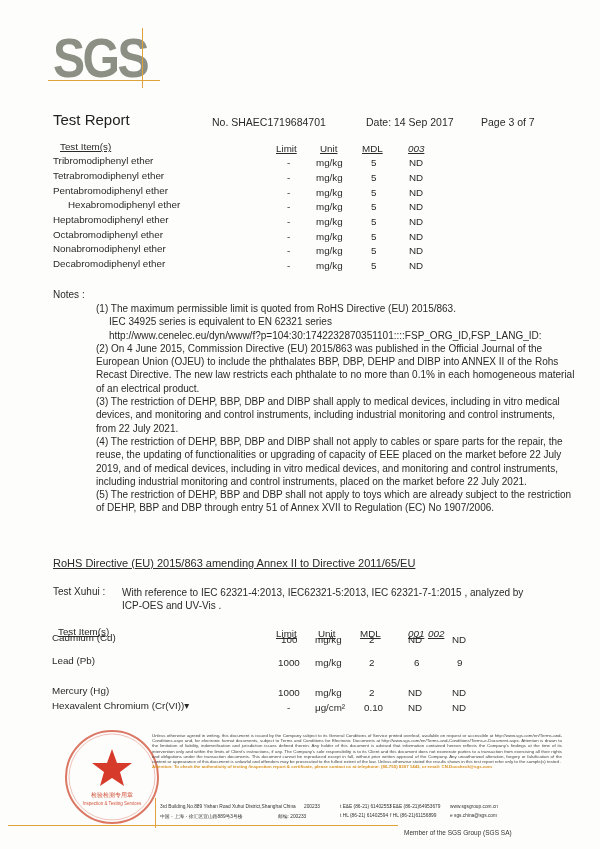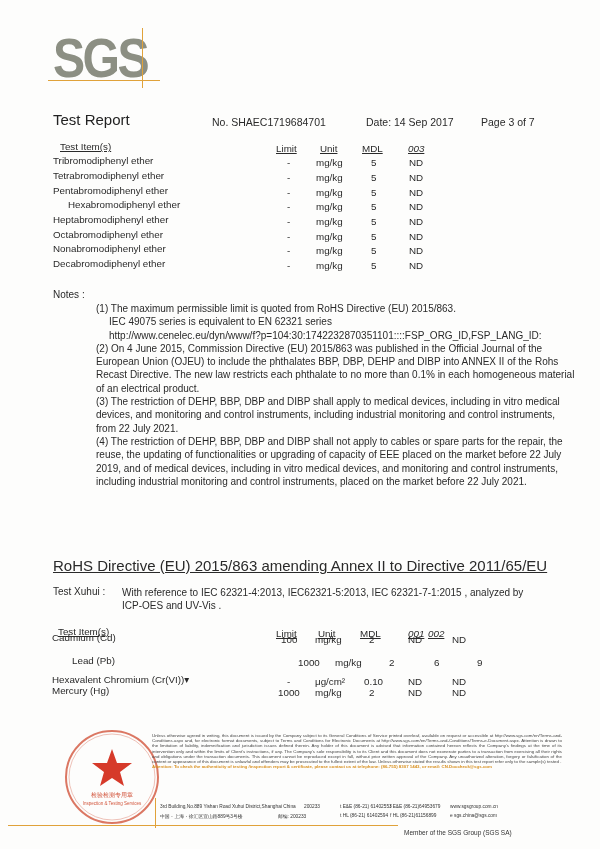--- a/index.html
+++ b/index.html
@@ -26,21 +26,21 @@
     .th.it { font-style: italic; text-align: right; }
     .row { position: absolute; left: 0; height: 14px; }
     .cell { position: absolute; white-space: nowrap; }
 
     
     .notes-label { left: 53px; top: 289px; font-size: 10px; }
     .notes { left: 96px; top: 302px; width: 480px; font-size: 10px; line-height: 13.3px; color: #2a2a2a; }
     .note { margin-bottom: 0; }
     .indent { padding-left: 13px; }
 
-    .section-title { left: 53px; top: 557px; font-size: 15px; text-decoration: underline; }
+    .section-title { left: 53px; top: 557px; font-size: 11px; text-decoration: underline; }
     .method-label { left: 53px; top: 586px; font-size: 10px; }
     .method-text { left: 122px; top: 586px; width: 420px; font-size: 10px; line-height: 13px; }
 
     
     .stamp { left: 62px; top: 727px; width: 100px; height: 100px; }
     .fine { left: 152px; top: 733px; width: 410px; font-size: 4.4px; line-height: 5.2px; color: #444; text-align: justify; }
     .fine-orange { color: #d89020; font-weight: bold; }
     .addr { font-size: 4.8px; color: #333; }
     .footer-line { left: 8px; top: 825px; width: 390px; height: 1px; background: #e0a23a; }
     .footer-vline { left: 155px; top: 798px; width: 1px; height: 30px; background: #e0a23a; }
@@ -121,25 +121,26 @@
     <span class="cell" style="left:287px; top:2px;">-</span>
     <span class="cell" style="left:316px; top:2px;">mg/kg</span>
     <span class="cell" style="left:371px; top:2px;">5</span>
     <span class="cell" style="left:409px; top:2px;">ND</span>
   </div>
 </div>
 
 <div class="abs notes-label">Notes :</div>
 <div class="abs notes">
   <div class="note">(1) The maximum permissible limit is quoted from RoHS Directive (EU) 2015/863.</div>
-  <div class="note indent">IEC 49075 series is equivalent to EN 62321 series</div>
+  <div class="note indent">IEC 34925 series is equivalent to EN 62321 series</div>
   <div class="note indent">http://www.cenelec.eu/dyn/www/f?p=104:30:1742232870351101::::FSP_ORG_ID,FSP_LANG_ID:</div>
   <div class="note">(2) On 4 June 2015, Commission Directive (EU) 2015/863 was published in the Official Journal of the European Union (OJEU) to include the phthalates BBP, DBP, DEHP and DIBP into ANNEX II of the Rohs Recast Directive. The new law restricts each phthalate to no more than 0.1% in each homogeneous material of an electrical product.</div>
   <div class="note">(3) The restriction of DEHP, BBP, DBP and DIBP shall apply to medical devices, including in vitro medical devices, and monitoring and control instruments, including industrial monitoring and control instruments, from 22 July 2021.</div>
   <div class="note">(4) The restriction of DEHP, BBP, DBP and DIBP shall not apply to cables or spare parts for the repair, the reuse, the updating of functionalities or upgrading of capacity of EEE placed on the market before 22 July 2019, and of medical devices, including in vitro medical devices, and monitoring and control instruments, including industrial monitoring and control instruments, placed on the market before 22 July 2021.</div>
+  <div class="note">(5) The restriction of DEHP, BBP and DBP shall not apply to toys which are already subject to the restriction of DEHP, BBP and DBP through entry 51 of Annex XVII to Regulation (EC) No 1907/2006.</div>
 </div>
 
 <div class="abs section-title">RoHS Directive (EU) 2015/863 amending Annex II to Directive 2011/65/EU</div>
 <div class="abs method-label">Test Xuhui :</div>
 <div class="abs method-text">With reference to IEC 62321-4:2013, IEC62321-5:2013,  IEC 62321-7-1:2015 , analyzed by ICP-OES  and UV-Vis .</div>
 
 <div class="abs tbl" style="left:0; top:626px; width:600px; height:76px;">
   <div class="th" style="left:58px; top:0;">Test Item(s)</div>
   <div class="th" style="left:276px; top:2px;">Limit</div>
   <div class="th" style="left:318px; top:2px;">Unit</div>
@@ -148,37 +149,37 @@
   <div class="th it" style="left:428px; top:2px;">002</div>
 
   <div class="row" style="top:6px; width:492px;">
     <span class="cell" style="left:52px;">Cadmium (Cd)</span>
     <span class="cell" style="left:281px; top:2px;">100</span>
     <span class="cell" style="left:315px; top:2px;">mg/kg</span>
     <span class="cell" style="left:369px; top:2px;">2</span>
     <span class="cell" style="left:408px; top:2px;">ND</span>
     <span class="cell" style="left:452px; top:2px;">ND</span>
   </div>
-  <div class="row" style="top:29px; width:504px;margin-left:20px;">
+  <div class="row" style="top:29px; width:504px;">
     <span class="cell" style="left:52px;">Lead (Pb)</span>
     <span class="cell" style="left:278px; top:2px;">1000</span>
     <span class="cell" style="left:315px; top:2px;">mg/kg</span>
     <span class="cell" style="left:369px; top:2px;">2</span>
     <span class="cell" style="left:414px; top:2px;">6</span>
     <span class="cell" style="left:457px; top:2px;">9</span>
   </div>
   <div class="row" style="top:59px; width:484px;">
     <span class="cell" style="left:52px;">Mercury (Hg)</span>
     <span class="cell" style="left:278px; top:2px;">1000</span>
     <span class="cell" style="left:315px; top:2px;">mg/kg</span>
     <span class="cell" style="left:369px; top:2px;">2</span>
     <span class="cell" style="left:408px; top:2px;">ND</span>
     <span class="cell" style="left:452px; top:2px;">ND</span>
   </div>
-  <div class="row" style="top:48px; width:600px;padding-left:12px;">
+  <div class="row" style="top:74px; width:600px;padding-left:12px;">
     <span class="cell" style="left:52px;">Hexavalent Chromium (Cr(VI))▾</span>
     <span class="cell" style="left:287px; top:2px;">-</span>
     <span class="cell" style="left:315px; top:2px;">μg/cm²</span>
     <span class="cell" style="left:364px; top:2px;">0.10</span>
     <span class="cell" style="left:408px; top:2px;">ND</span>
     <span class="cell" style="left:452px; top:2px;">ND</span>
   </div>
 </div>
 
 <div class="abs stamp">

